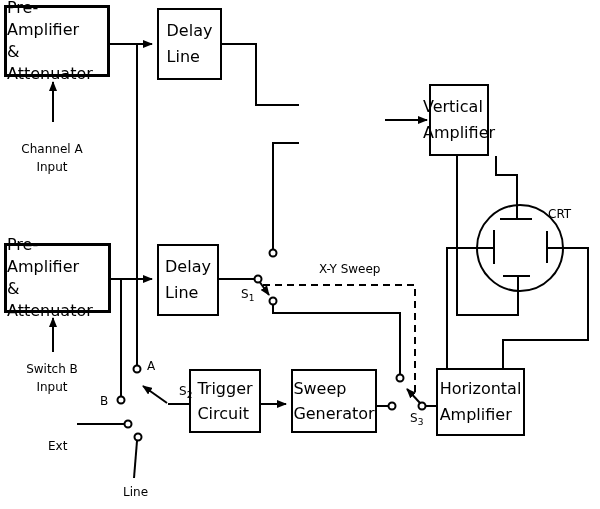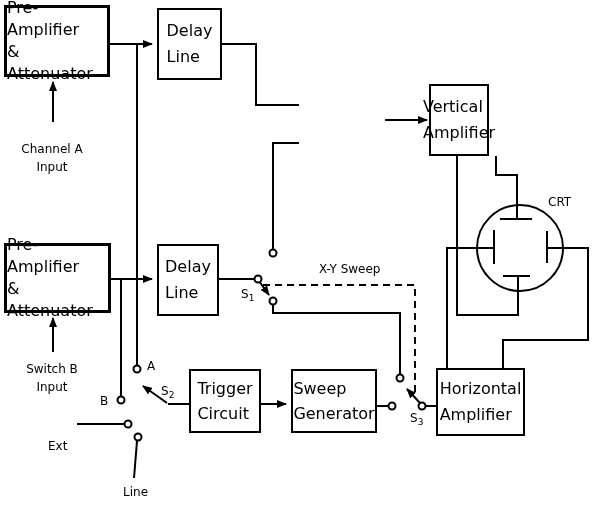--- a/index.html
+++ b/index.html
@@ -117,24 +117,24 @@
 Circuit</div>
   <div class="block short" style="left:291px;top:369px;width:86px;height:64px">Sweep
 Generator</div>
   <div class="block" style="left:436px;top:368px;width:89px;height:68px">Horizontal
 Amplifier</div>
 
   <div class="lbl two" style="left:2px;top:128px">Channel A
 Input</div>
   <div class="lbl two" style="left:2px;top:348px">Switch B
 Input</div>
-  <div class="lbl" style="left:548px;top:196px">CRT</div>
+  <div class="lbl" style="left:548px;top:208px">CRT</div>
   <div class="lbl" style="left:319px;top:263px">X-Y Sweep</div>
   <div class="lbl" style="left:147px;top:360px">A</div>
   <div class="lbl" style="left:100px;top:395px">B</div>
   <div class="lbl" style="left:48px;top:440px">Ext</div>
   <div class="lbl" style="left:123px;top:486px">Line</div>
 
   <div class="lbl" style="left:241px;top:288px"><span>S</span><sub>1</sub></div>
-  <div class="lbl" style="left:161px;top:385px"><span>S</span><sub>2</sub></div>
+  <div class="lbl" style="left:179px;top:385px"><span>S</span><sub>2</sub></div>
   <div class="lbl" style="left:410px;top:412px"><span>S</span><sub>3</sub></div>
 
 </div>
 
 </body></html>

